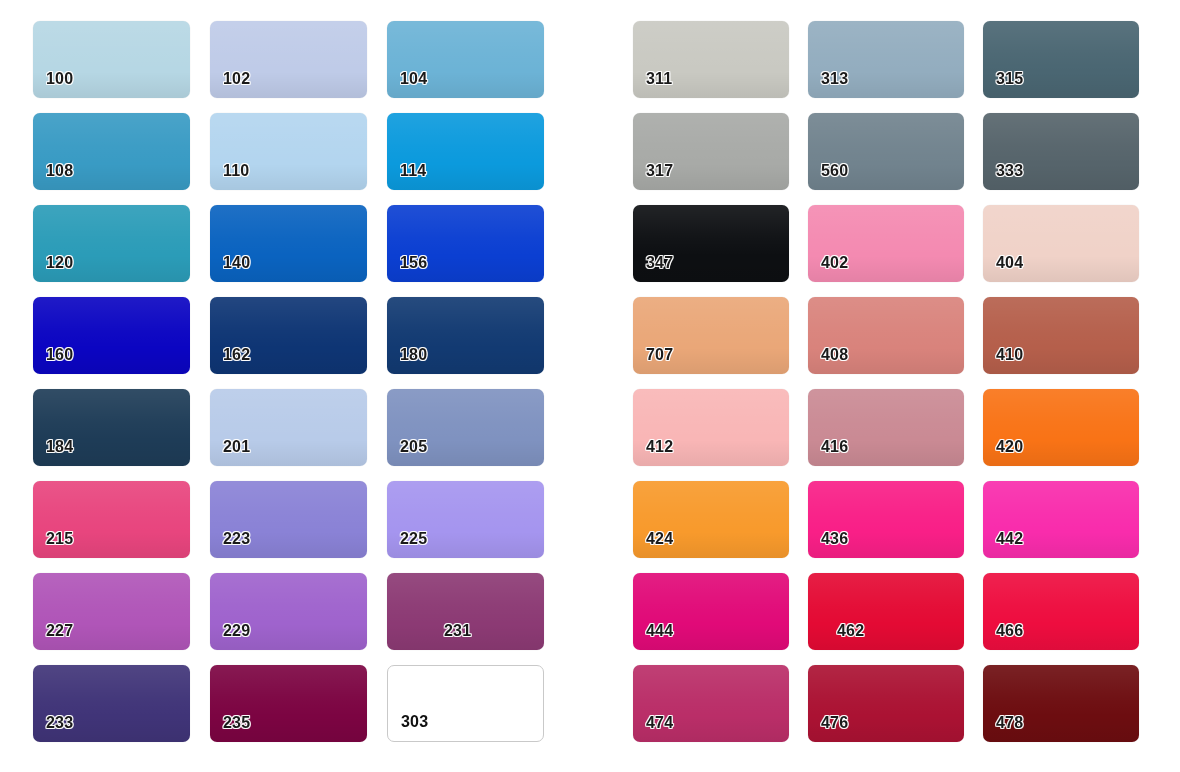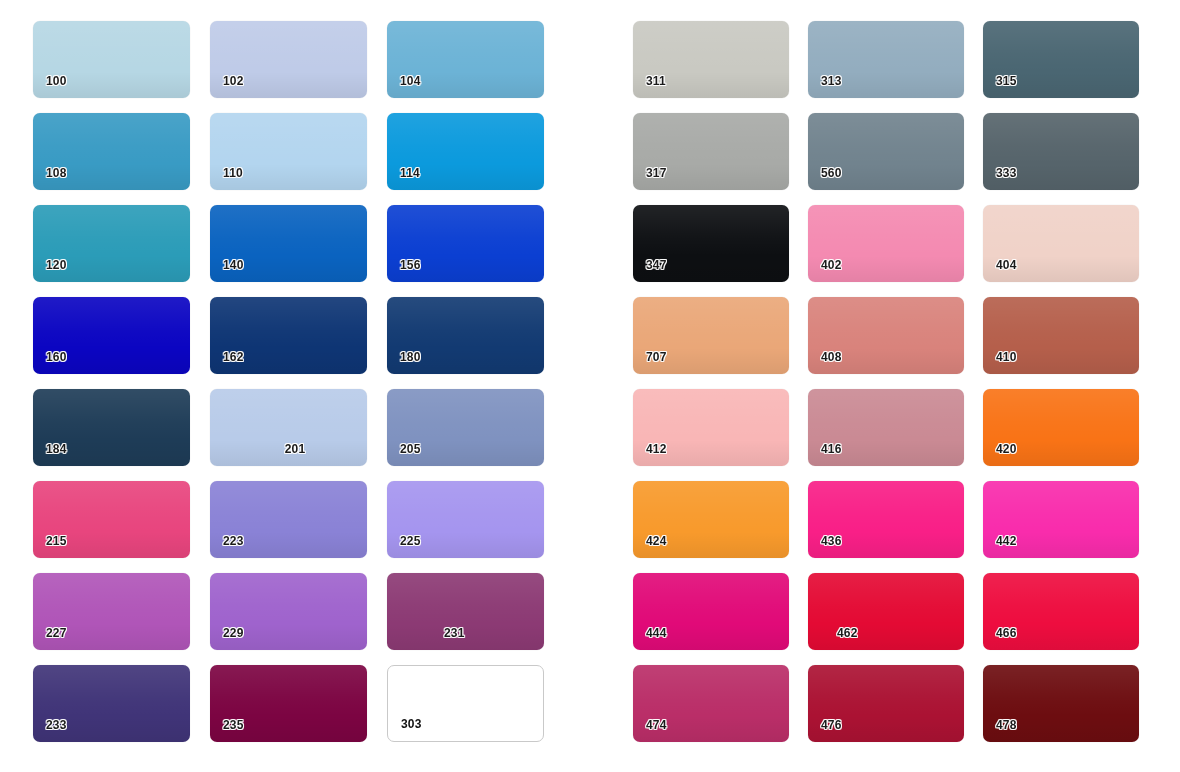--- a/index.html
+++ b/index.html
@@ -77,21 +77,21 @@
     box-shadow: none;
     border: 1px solid #c9c9c9;
   }
   .swatch.is-white::after {
     background: none;
   }
 
   .swatch-label {
     position: relative;
     z-index: 2;
-    font-size: 12px;
+    font-size: 16px;
     font-weight: bold;
     line-height: 1;
     color: #1a1a1a;
     margin: 0 0 11px 13px;
     letter-spacing: 0.2px;
     text-shadow:
       -1px -1px 0 rgba(255,255,255,0.82),
        1px -1px 0 rgba(255,255,255,0.82),
       -1px  1px 0 rgba(255,255,255,0.82),
        1px  1px 0 rgba(255,255,255,0.82),
@@ -143,21 +143,21 @@
       </div>
       <div class="swatch" style="background-color: rgb(14, 53, 116);">
         <span class="swatch-label">162</span>
       </div>
       <div class="swatch" style="background-color: rgb(18, 58, 114);">
         <span class="swatch-label">180</span>
       </div>
       <div class="swatch" style="background-color: rgb(30, 60, 87);">
         <span class="swatch-label">184</span>
       </div>
-      <div class="swatch" style="background-color: rgb(184, 203, 233); justify-content: center;">
+      <div class="swatch" style="background-color: rgb(184, 203, 233);">
         <span class="swatch-label">201</span>
       </div>
       <div class="swatch" style="background-color: rgb(127, 146, 192);">
         <span class="swatch-label">205</span>
       </div>
       <div class="swatch" style="background-color: rgb(232, 69, 126);">
         <span class="swatch-label">215</span>
       </div>
       <div class="swatch" style="background-color: rgb(138, 130, 214);">
         <span class="swatch-label">223</span>

